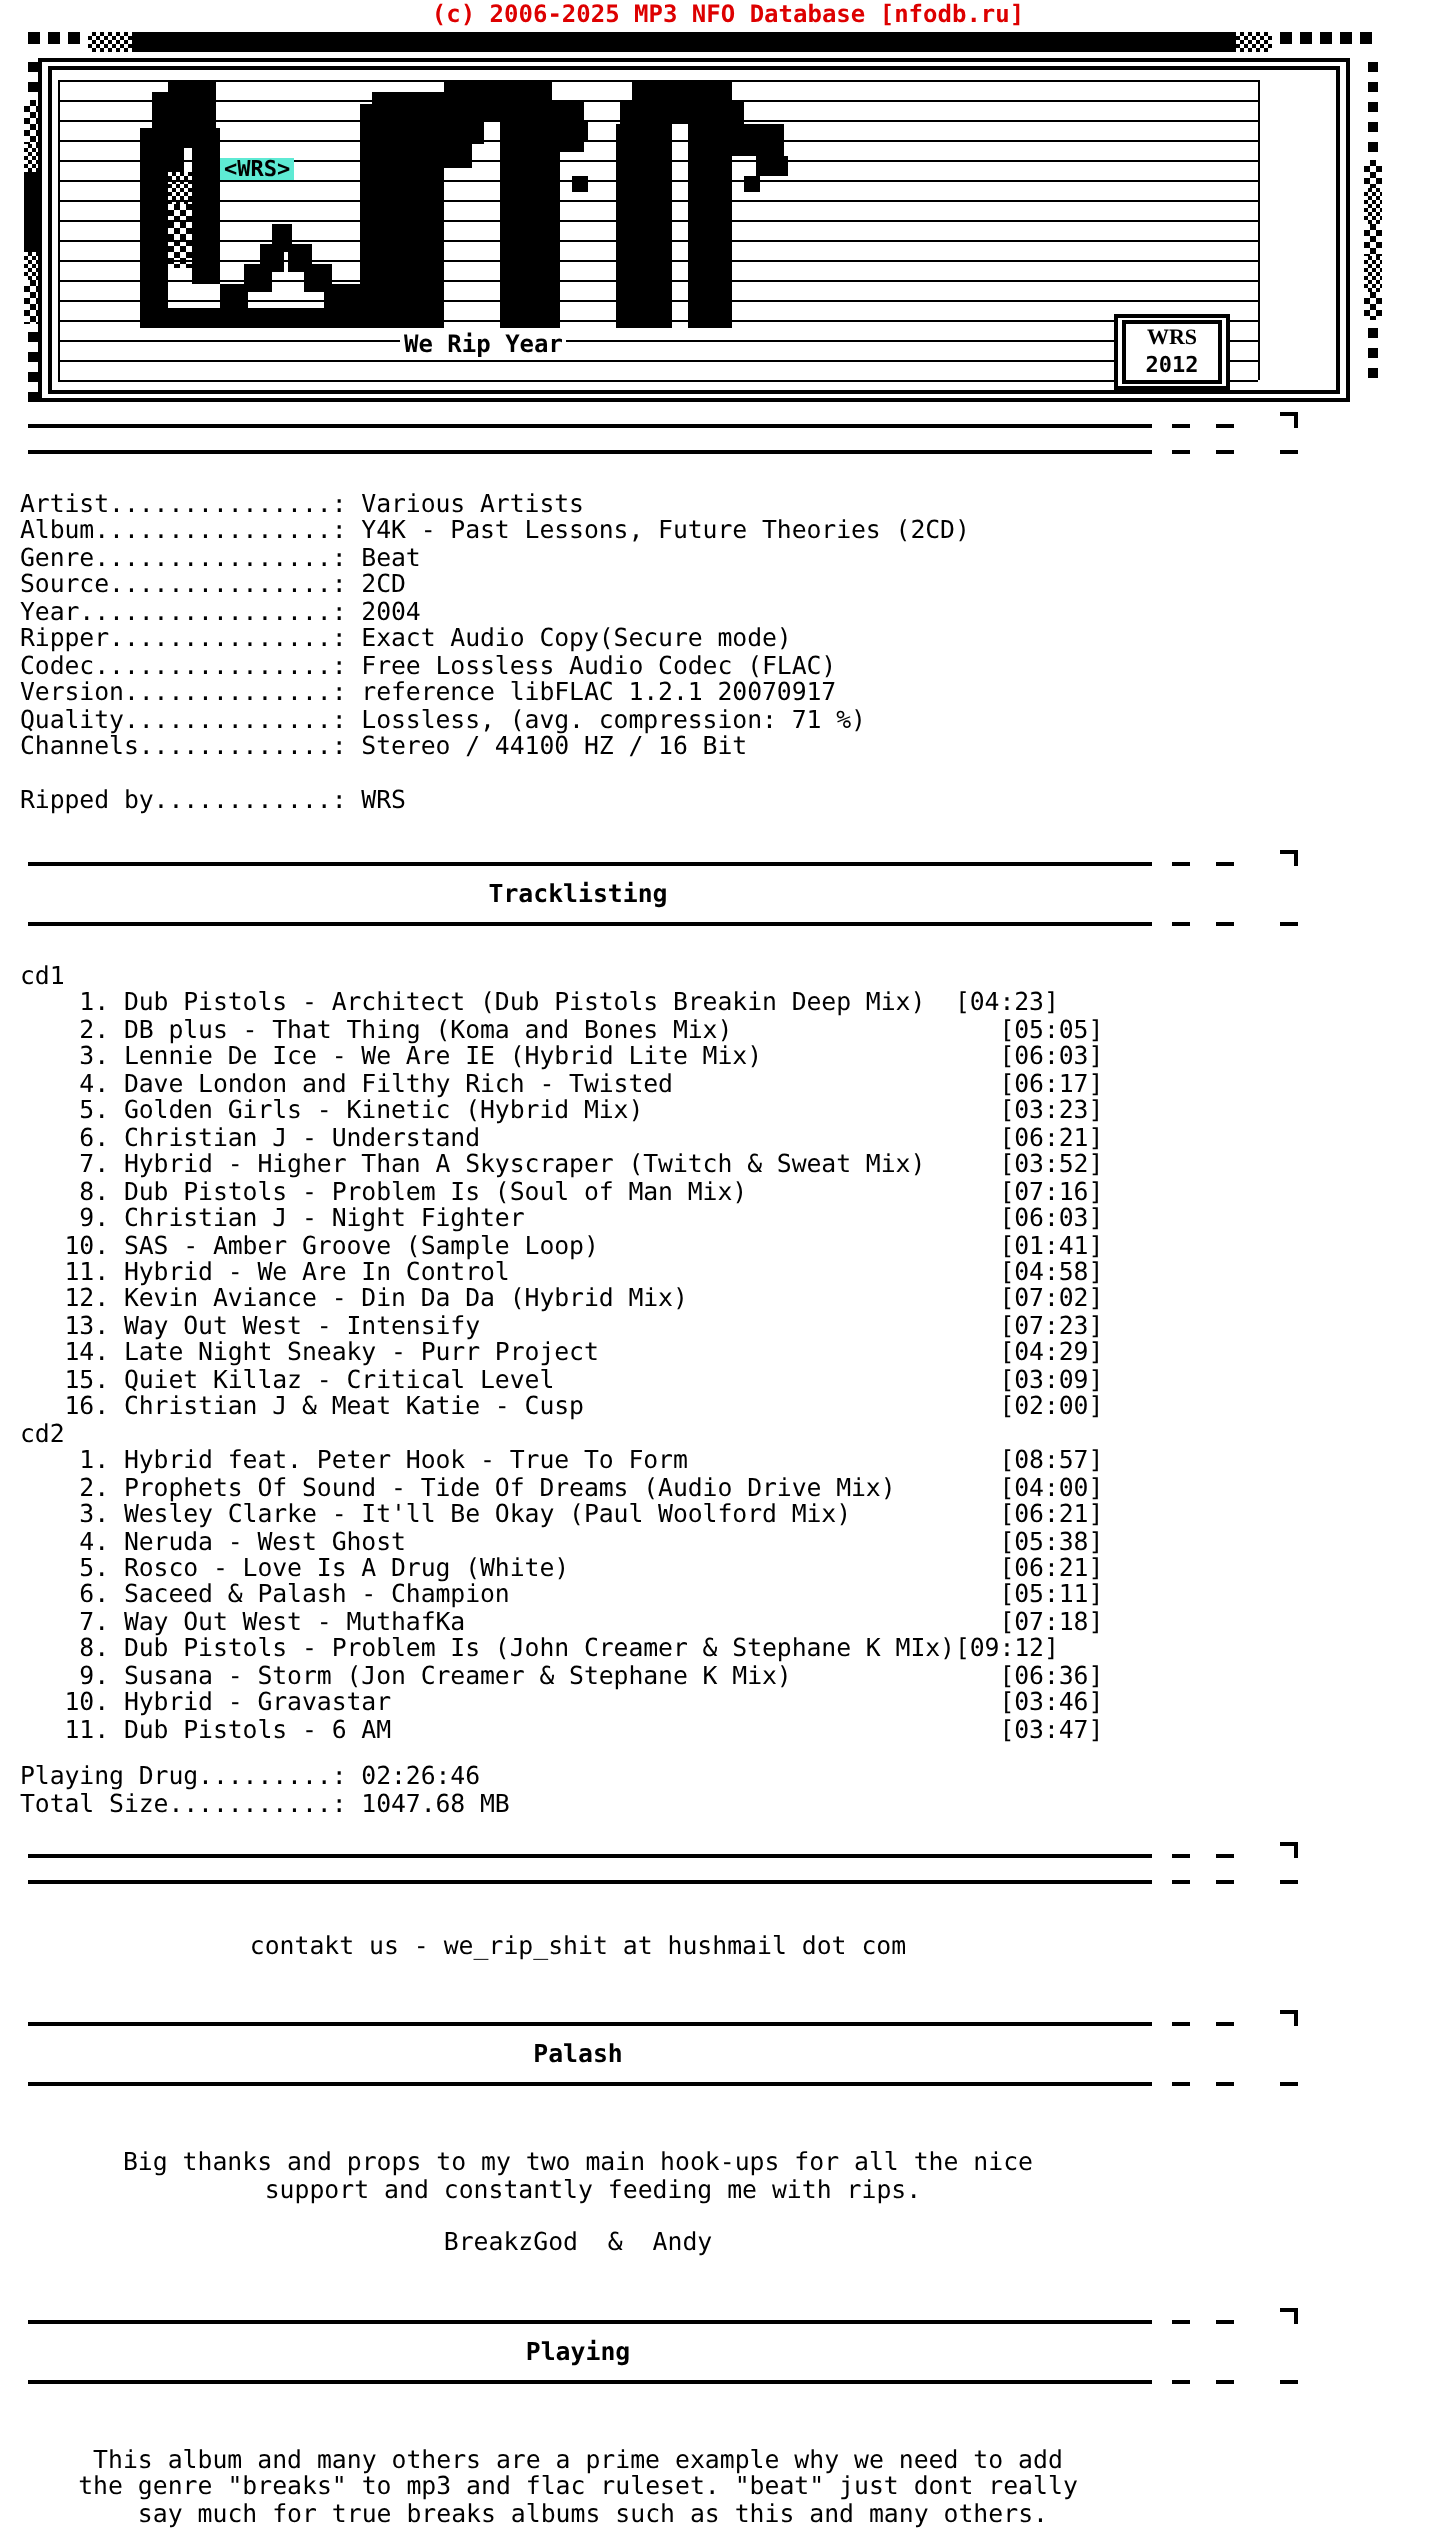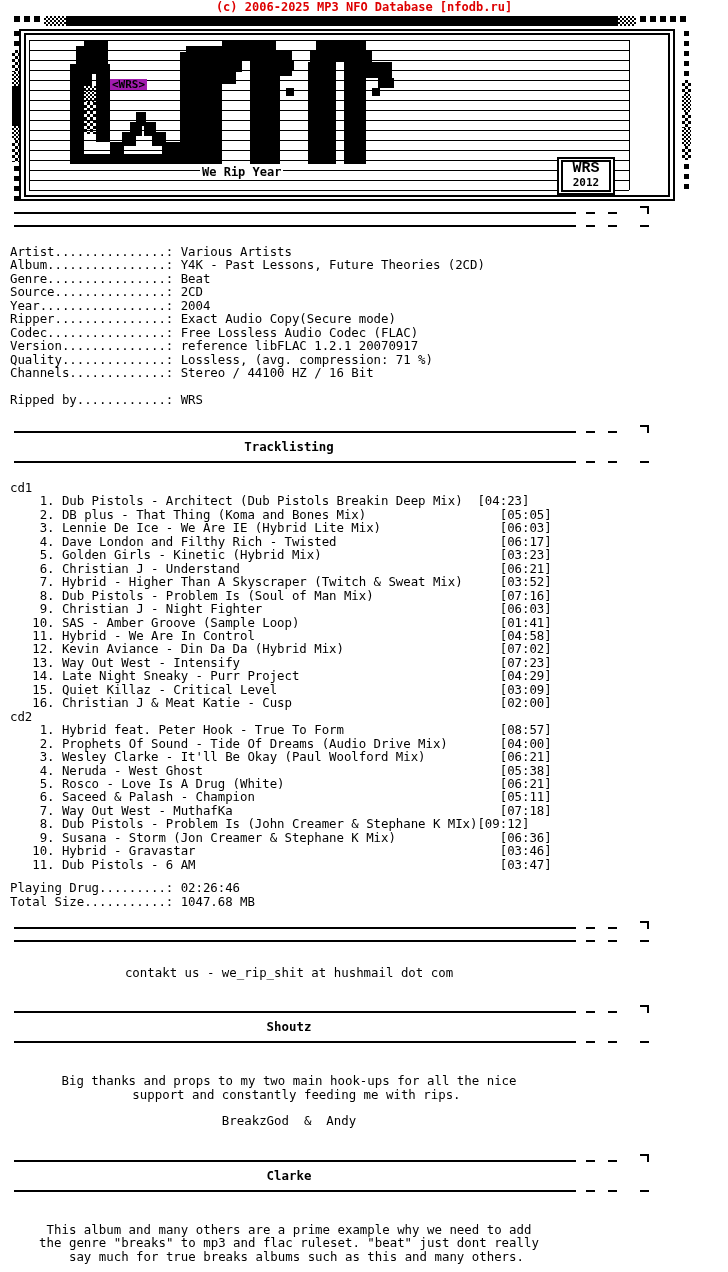--- a/index.html
+++ b/index.html
@@ -46,21 +46,21 @@
       linear-gradient(45deg,#000 25%,transparent 25%,transparent 75%,#000 75%);
     background-size:6px 6px;
     background-position:0 0,3px 3px;
   }
   .hline{position:absolute;height:1px;background:#000;}
   .vline{position:absolute;width:1px;background:#000;}
 
   .wrs-tag{
     position:absolute;
     font-size:11px;line-height:11px;font-weight:bold;
-    background:#a21caf;padding:0 2px;
+    background:#5eead4;padding:0 2px;
     font-family:"DejaVu Sans Mono","Liberation Mono",monospace;
   }
   .weripshit{
     position:absolute;
     background:#fff;
     font-size:12px;line-height:12px;font-weight:bold;
     padding:0 2px;
     font-family:"DejaVu Sans Mono","Liberation Mono",monospace;
   }
 
@@ -230,21 +230,21 @@
     <div class="chk-light" style="left:308px;top:108px;width:18px;height:28px;"></div>
     <div class="blk" style="left:308px;top:48px;width:10px;height:46px;"></div>
     <div class="blk" style="left:326px;top:48px;width:10px;height:102px;"></div>
 
     <div class="wrs-tag" style="left:110px;top:65px;">&lt;WRS&gt;</div>
 
     <div class="weripshit" style="left:200px;top:152px;">We Rip Year</div>
 
     <div class="lbox" style="left:557px;top:143px;width:58px;height:38px;border:2px solid #000;background:#fff;"></div>
     <div class="lbox" style="left:561px;top:146px;width:50px;height:32px;border:2px solid #000;background:#fff;"></div>
-    <div style="position:absolute;left:561px;top:148px;width:50px;text-align:center;font-size:15px;line-height:14px;font-weight:bold;font-family:Liberation Mono, monospace;">WRS</div>
+    <div style="position:absolute;left:561px;top:148px;width:50px;text-align:center;font-size:11px;line-height:14px;font-weight:bold;font-family:Liberation Serif, serif;">WRS</div>
     <div style="position:absolute;left:561px;top:162px;width:50px;text-align:center;font-size:11px;line-height:14px;font-weight:bold;font-family:'DejaVu Sans Mono','Liberation Mono',monospace;">2012</div>
 
   </div>
 
   <div class="sep">
     <div class="bar"></div>
       <div class="d1"></div>
       <div class="d2"></div>
     <div class="corner"></div>
       <div class="cornerv"></div>
@@ -350,21 +350,21 @@
   <div class="spacer13"></div>
   <div class="spacer13"></div>
 
   <div class="sep">
     <div class="bar"></div>
       <div class="d1"></div>
       <div class="d2"></div>
     <div class="corner"></div>
       <div class="cornerv"></div>
   </div>
-  <div class="sect-title">Shoutz</div>
+  <div class="sect-title">Palash</div>
   <div class="sep">
     <div class="bar"></div>
       <div class="d1"></div>
       <div class="d2"></div>
       <div class="d3"></div>
   </div>
 
   <div class="spacer13"></div>
   <div class="spacer13"></div>
   <div class="centerblk">Big thanks and props to my two main hook-ups for all the nice
@@ -375,21 +375,21 @@
   <div class="spacer13"></div>
   <div class="spacer13"></div>
 
   <div class="sep">
     <div class="bar"></div>
       <div class="d1"></div>
       <div class="d2"></div>
     <div class="corner"></div>
       <div class="cornerv"></div>
   </div>
-  <div class="sect-title">Clarke</div>
+  <div class="sect-title">Playing</div>
   <div class="sep">
     <div class="bar"></div>
       <div class="d1"></div>
       <div class="d2"></div>
       <div class="d3"></div>
   </div>
 
   <div class="spacer13"></div>
   <div class="spacer13"></div>
   <div class="centerblk">This album and many others are a prime example why we need to add

